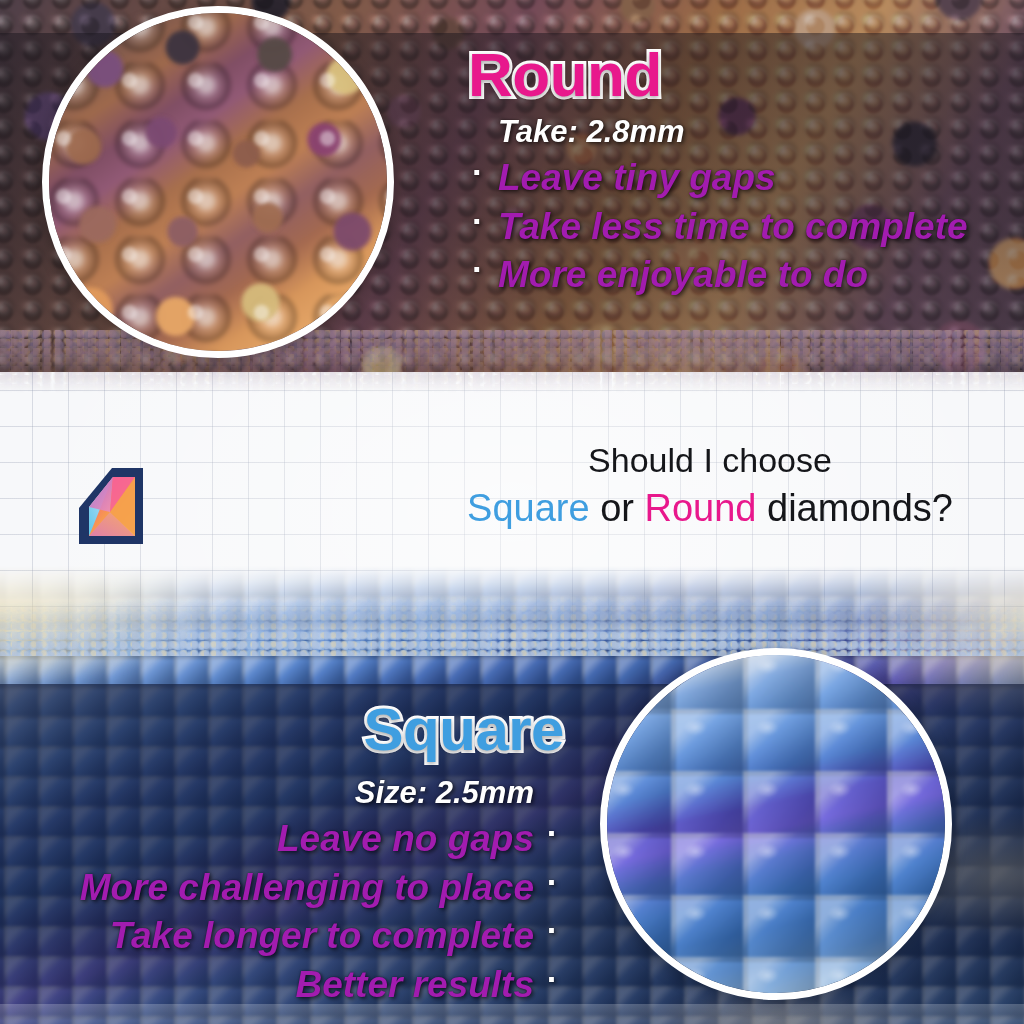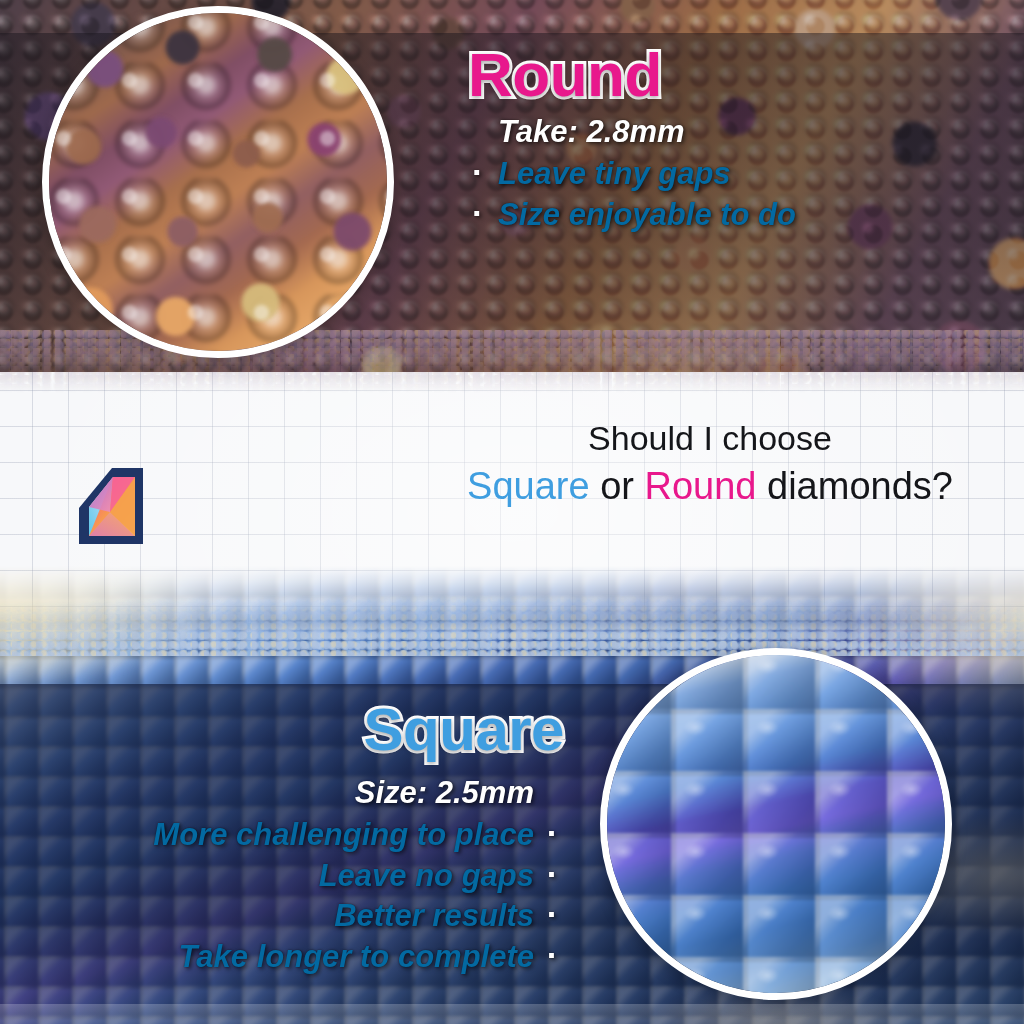--- a/index.html
+++ b/index.html
@@ -334,22 +334,22 @@
   .block-round .size-line{ padding-left: 30px; }
   .block-square .size-line{ padding-right: 30px; margin-top: 13px; }
 
   ul.features{
     list-style:none;
     margin:0; padding:0;
   }
   ul.features li{
     font-style: italic;
     font-weight: bold;
-    font-size: 31px;
-    color:#0369a1;
+    font-size: 37px;
+    color:#a21caf;
     text-shadow: 2px 2px 4px rgba(0,0,0,.62), 0 0 2px rgba(0,0,0,.5);
     line-height:1.32;
     position:relative;
     white-space:nowrap;
   }
   .block-round ul.features li{ padding-left: 30px; }
   .block-round ul.features li::before{
     content:"·";
     position:absolute; left:4px; top:-4px;
     font-size:34px; font-style:normal; font-weight:bold;
@@ -376,21 +376,21 @@
   .brand-top{
     font-size:36px; font-weight:bold; letter-spacing:0.5px;
     color:#1f3566;
   }
   .brand-bottom{
     font-size:36px; font-weight:bold; letter-spacing:2.5px;
     color:#a7cdee;
   }
 
   .question{
-    position:absolute; left:430px; top:8px; width:560px;
+    position:absolute; left:430px; top:30px; width:560px;
     text-align:center;
   }
   .q-line1{
     font-size:34px; color:#15161a; line-height:1.22; font-weight:normal;
   }
   .q-line2{
     font-size:38px; color:#15161a; line-height:1.25; font-weight:normal; margin-top:4px;text-align:center;
   }
   .q-square{ color:#3f9ee0; }
   .q-round{ color:#e8188c; }
@@ -429,32 +429,33 @@
   <div class="lens lens-square">
     <div class="lens-inner"></div>
     <div class="lens-gloss"></div>
   </div>
 
   <div class="block-round">
     <div class="title title-round">Round</div>
     <div class="size-line">Take:  2.8mm</div>
     <ul class="features">
       <li>Leave tiny gaps</li>
-      <li>Size enjoyable to do</li>
+      <li>Take less time to complete</li>
+      <li>More enjoyable to do</li>
     </ul>
   </div>
 
   <div class="block-square">
     <div class="title title-square">Square</div>
     <div class="size-line">Size:  2.5mm</div>
     <ul class="features">
+      <li>Leave no gaps</li>
       <li>More challenging to place</li>
-      <li>Leave no gaps</li>
+      <li>Take longer to complete</li>
       <li>Better results</li>
-      <li>Take longer to complete</li>
     </ul>
   </div>
 
   <div class="center-band">
 
     <div class="brand">
       <svg class="brand-mark" viewBox="0 0 76 80">
         <defs>
           <linearGradient id="gFacetA" x1="0" y1="0" x2="1" y2="1">
             <stop offset="0%" stop-color="#f4478f"></stop>

